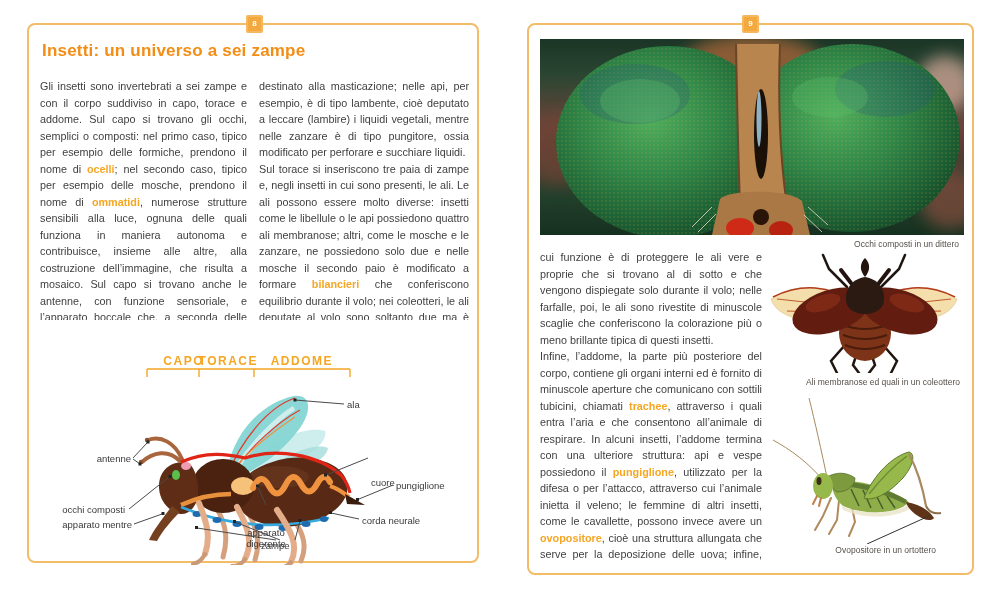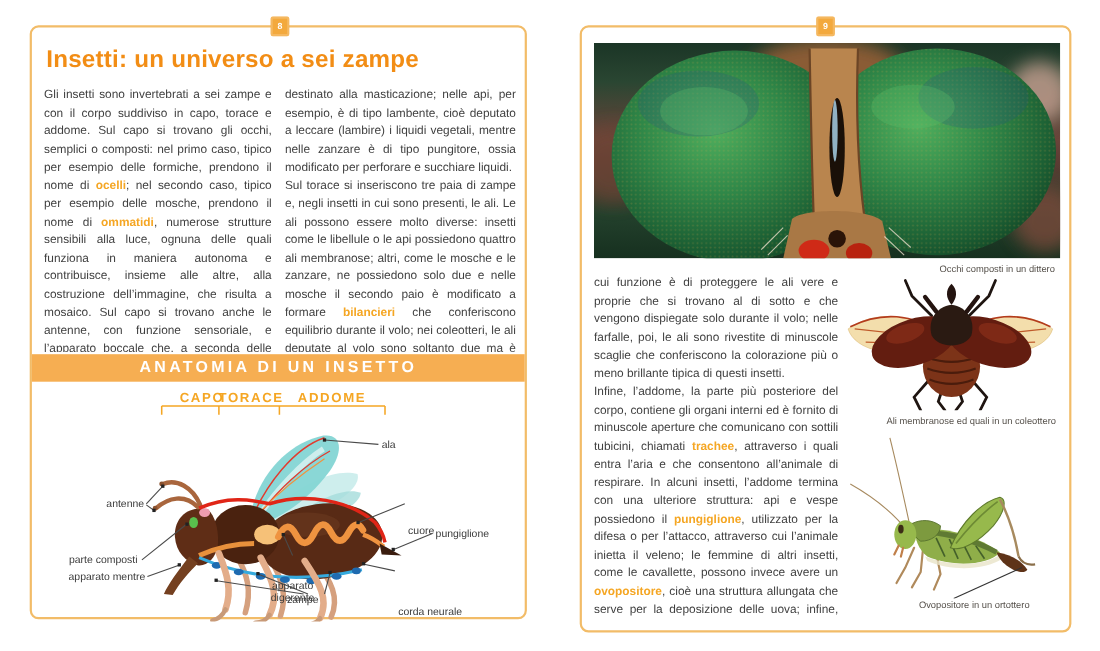--- a/index.html
+++ b/index.html
@@ -8,21 +8,21 @@
 
   .frame { position:absolute; border:2px solid #f2bc68; border-radius:8px; background:#fff; }
   .frame-left  { left:27px; top:23px; width:452px; height:540px; }
   .frame-right { left:527px; top:23px; width:447px; height:552px; }
 
   .badge { position:absolute; top:-10px; width:17px; height:18px; background:#f3a93d;
            color:#fff; font-size:8px; font-weight:bold; text-align:center; line-height:18px;
            border-radius:2px; box-shadow: inset 0 0 0 2px rgba(255,255,255,0.18); }
   .badge-left { left:217px; } .badge-right { left:213px; }
 
-  .page-title { position:absolute; left:13px; top:16px; font-size:22px; font-weight:bold;
+  .page-title { position:absolute; left:13px; top:16px; font-size:17px; font-weight:bold;
                 color:#f28d15; letter-spacing:0.2px; }
 
   .bodytext { font-size:10.8px; line-height:16.5px; color:#3f3f3f; text-align:justify; }
   .bodytext .hl { color:#f5a623; font-weight:bold; }
   .col1 { position:absolute; left:11px;  top:53px; width:207px; height:242px; overflow:hidden; }
   .col2 { position:absolute; left:230px; top:53px; width:210px; height:242px; overflow:hidden; }
 
   .banner { position:absolute; left:0; right:0; top:297px; height:25px; background:#f6ae52;
             color:#fff; font-weight:bold; font-size:14.5px; letter-spacing:3px;
             text-align:center; line-height:25px; }
@@ -36,21 +36,21 @@
   .diagram-svg { position:absolute; left:0; top:322px; width:452px; height:218px; }
 
   .dlabel { position:absolute; font-size:9.5px; color:#3a3a3a; line-height:11px; }
   .lab-ala { left:318px; top:374px; }
   .lab-antenne { left:28px; top:428px; width:74px; text-align:right; }
   .lab-cuore { left:342px; top:452px; }
   .lab-pungiglione { left:367px; top:455px; }
   .lab-occhi { left:8px; top:479px; width:88px; text-align:right; }
   .lab-boccale { left:8px; top:494px; width:95px; text-align:right; }
   .lab-digerente { left:200px; top:502px; width:74px; text-align:center; }
-  .lab-corda { left:333px; top:490px;margin-top:36px; }
+  .lab-corda { left:333px; top:490px; }
   .lab-zampe { left:232px; top:515px; width:52px; text-align:left; }
 
   .photo { position:absolute; left:11px; top:14px; width:424px; height:196px; overflow:hidden; }
   .caption { position:absolute; font-size:8.5px; color:#55504a; }
   .cap-eyes { right:13px; top:214px; }
   .cap-beetle { right:12px; top:352px; }
   .cap-grasshopper { right:36px; top:520px; }
 
   .rtext { position:absolute; left:11px; top:224px; width:222px; height:316px; overflow:hidden; }
   .beetle-svg { position:absolute; left:234px; top:228px; width:202px; height:120px; }
@@ -61,21 +61,20 @@
 
 <div class="spread">
 
   <div class="frame frame-left">
     <div class="badge badge-left">8</div>
     <h1 class="page-title">Insetti: un universo a sei zampe</h1>
 
     <div class="bodytext col1"><span>Gli insetti sono invertebrati a sei zampe e con il corpo suddiviso in capo, torace e addome. Sul capo si trovano gli occhi, semplici o composti: nel primo caso, tipico per esempio delle formiche, prendono il nome di </span><span class="hl">ocelli</span><span>; nel secondo caso, tipico per esempio delle mosche, prendono il nome di </span><span class="hl">ommatidi</span><span>, numerose strutture sensibili alla luce, ognuna delle quali funziona in maniera autonoma e contribuisce, insieme alle altre, alla costruzione dell’immagine, che risulta a mosaico. Sul capo si trovano anche le antenne, con funzione sensoriale, e l’apparato boccale che, a seconda delle abitudini alimentari dell’insetto, svolge funzioni diverse e presenta diversa morfologia: il più frequente è di tipo masticatore, come per esempio nei neurotteri, cioè</span></div>
     <div class="bodytext col2"><span>destinato alla masticazione; nelle api, per esempio, è di tipo lambente, cioè deputato a leccare (lambire) i liquidi vegetali, mentre nelle zanzare è di tipo pungitore, ossia modificato per perforare e succhiare liquidi.</span><br><span>Sul torace si inseriscono tre paia di zampe e, negli insetti in cui sono presenti, le ali. Le ali possono essere molto diverse: insetti come le libellule o le api possiedono quattro ali membranose; altri, come le mosche e le zanzare, ne possiedono solo due e nelle mosche il secondo paio è modificato a formare </span><span class="hl">bilancieri</span><span> che conferiscono equilibrio durante il volo; nei coleotteri, le ali deputate al volo sono soltanto due ma è presente un ulteriore paio di ali modificate e molto rigide, chiamate </span></div>
 
-    <div class="banner">ANATOMIA DI UN INSETTO</div>
 
     <div class="sec-label sec-capo">CAPO</div>
     <div class="sec-label sec-torace">TORACE</div>
     <div class="sec-label sec-addome">ADDOME</div>
 
     <svg class="diagram-svg" viewBox="0 0 452 218">
 
       <g stroke="#f5a623" stroke-width="1.4" fill="none">
         <path d="M118,22 H321"></path>
           <path d="M118,22 V30"></path>
@@ -175,21 +174,21 @@
           <rect x="166" y="179" width="3" height="3"></rect>
         <rect x="204" y="173" width="3" height="3"></rect>
           <rect x="269.5" y="172" width="3" height="3"></rect>
       </g>
     </svg>
 
     <div class="dlabel lab-ala">ala</div>
     <div class="dlabel lab-antenne">antenne</div>
     <div class="dlabel lab-cuore">cuore</div>
     <div class="dlabel lab-pungiglione">pungiglione</div>
-    <div class="dlabel lab-occhi">parte composti</div>
+    <div class="dlabel lab-occhi">occhi composti</div>
     <div class="dlabel lab-boccale">apparato mentre</div>
     <div class="dlabel lab-digerente">apparato digerente</div>
     <div class="dlabel lab-corda">corda neurale</div>
     <div class="dlabel lab-zampe">zampe</div>
   </div>
 
   <div class="frame frame-right">
     <div class="badge badge-right">9</div>
 
     <div class="photo">

